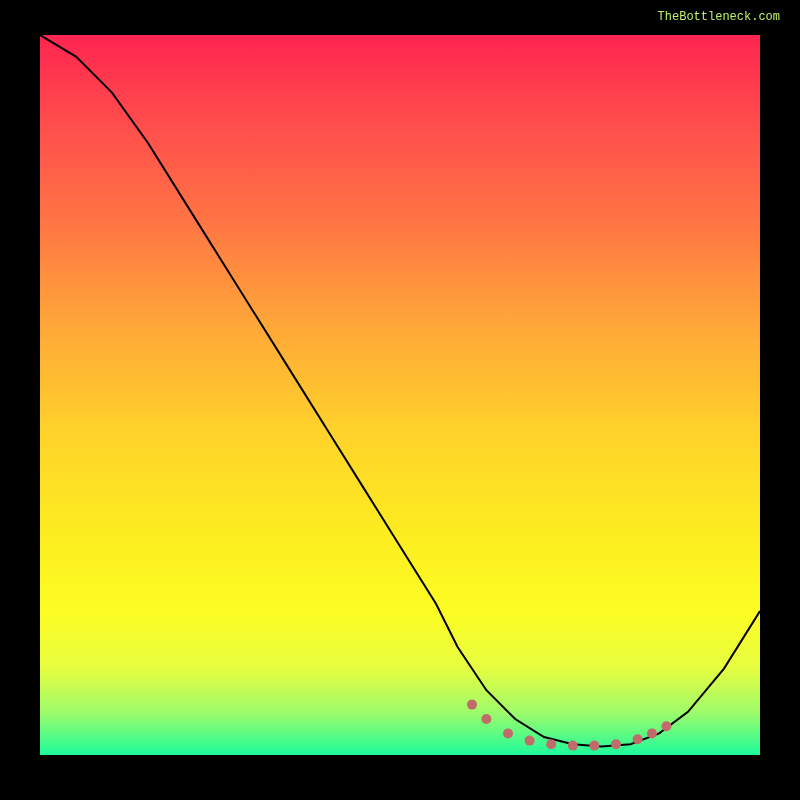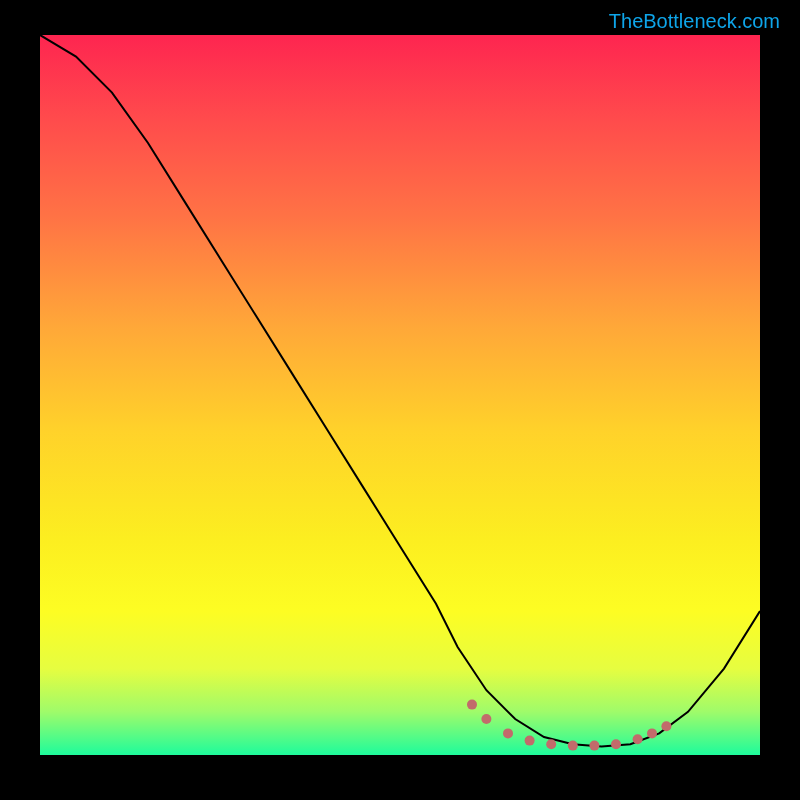--- a/index.html
+++ b/index.html
@@ -7,24 +7,25 @@
     width: 800px;
     height: 800px;
     background: #000;
     position: relative;
     font-family: Arial, sans-serif;
   }
   .watermark {
     position: absolute;
     top: 10px;
     right: 20px;
-    color: #0ea5e9;
-    font-size: 20px;
+    color: #bef264;
+    font-size: 12px;
     font-weight: normal;
     z-index: 10;
+    font-family: Liberation Mono, monospace;
   }
   .plot-area {
     position: absolute;
     left: 40px;
     top: 35px;
     width: 720px;
     height: 720px;
     background: linear-gradient(to bottom,
       #fe2550 0%,
       #ff4c4c 12%,

